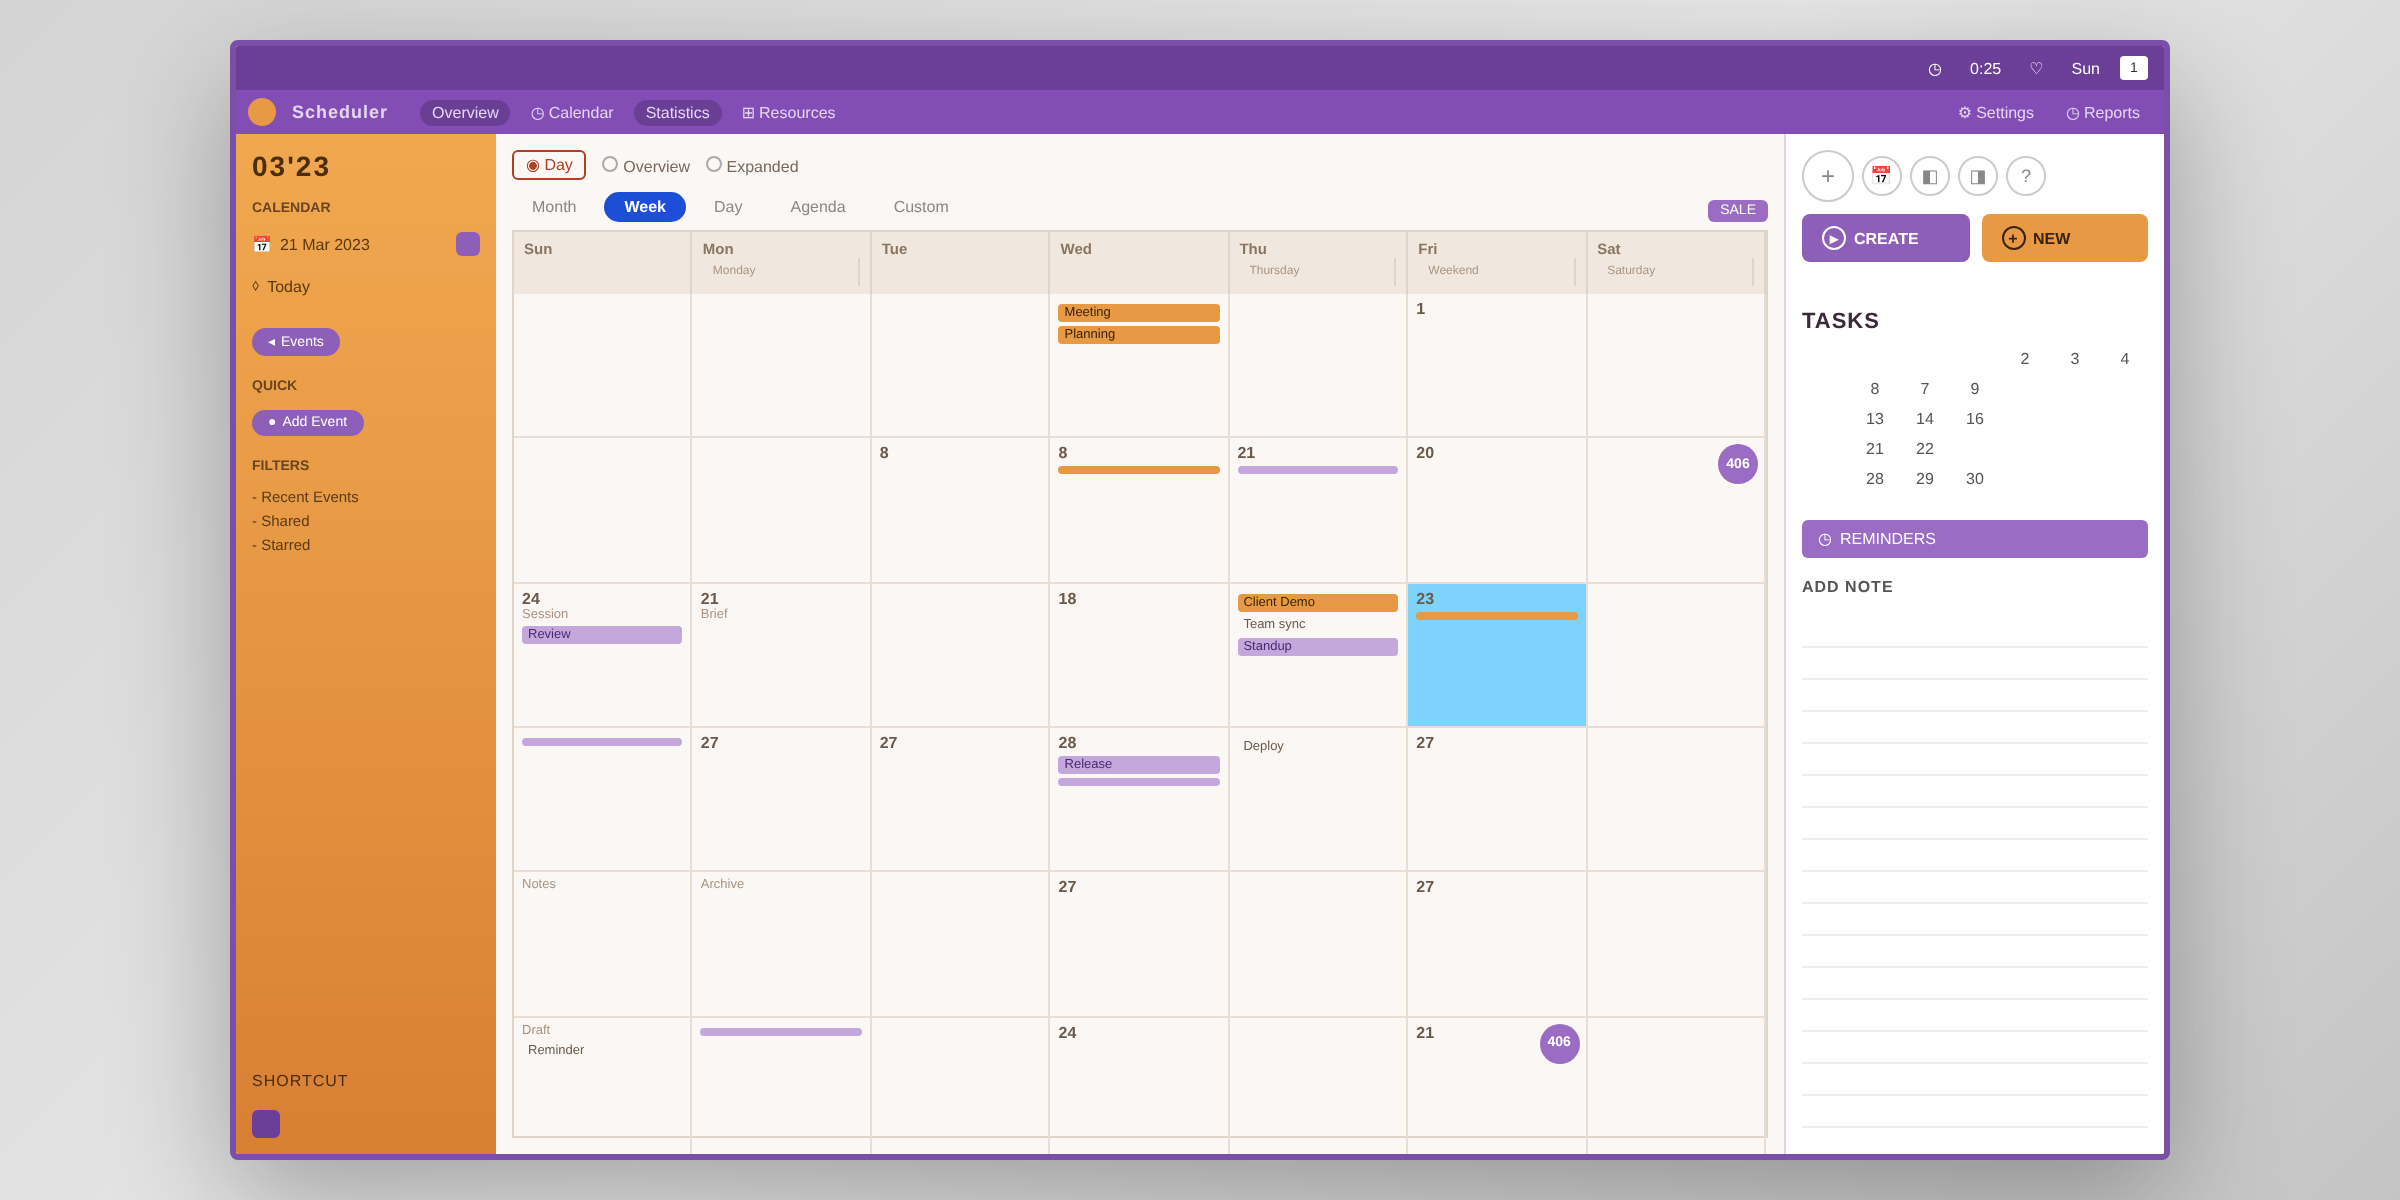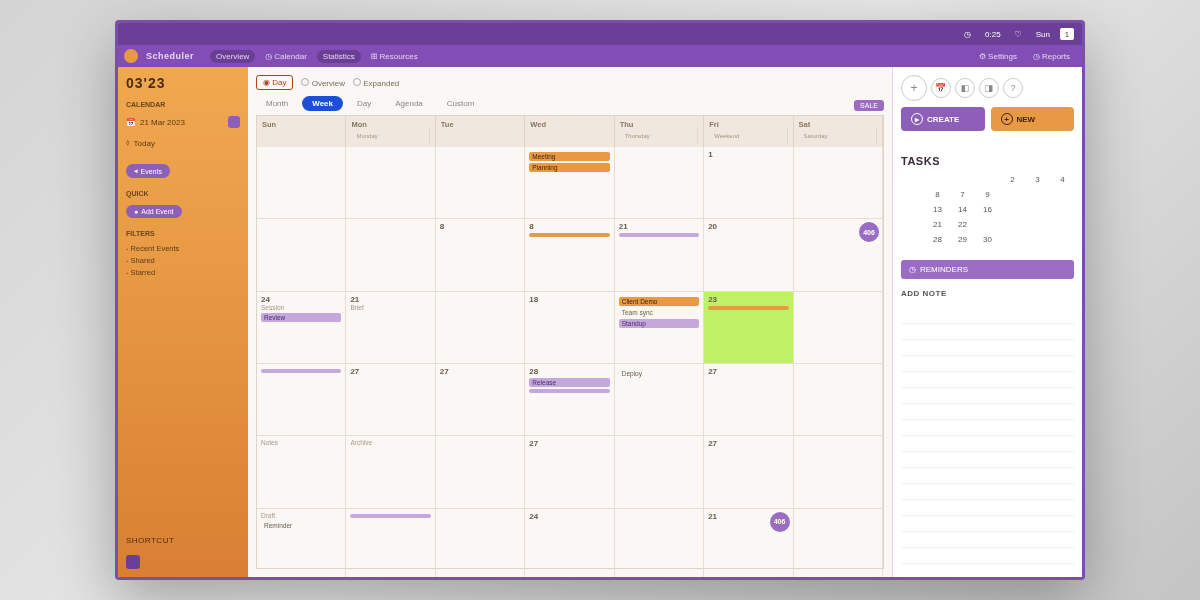--- a/index.html
+++ b/index.html
@@ -40,21 +40,21 @@
 .cal-body{display:grid;grid-template-columns:repeat(7,1fr);grid-template-rows:repeat(6,1fr);height:calc(100% - 18px)}
 .cell{border-right:1px solid #e8ddd2;border-bottom:1px solid #e8ddd2;padding:3px 4px;font-size:8px;color:#6a5a4a;position:relative;overflow:hidden}
 .cell .num{font-weight:600}
 .cell .sub{font-size:6.5px;color:#aa9580}
 .ev{font-size:6.5px;padding:1px 3px;margin-top:2px;border-radius:2px;white-space:nowrap;overflow:hidden}
 .ev.or{background:#e89944;color:#3a2410}
 .ev.pu{background:#c4a8dc;color:#4a2870}
 .ev.txt{color:#6a5a4a}
 .ev.bar{height:4px;padding:0}
 .badge{position:absolute;right:3px;top:3px;width:20px;height:20px;background:#9b6cc4;border-radius:50%;color:#fff;font-size:7px;display:flex;align-items:center;justify-content:center;font-weight:700}
-.cell.hl{background:#bef264}
+.cell.hl{background:#7dd3fc}
 .side2{width:190px;background:#fff;border-left:1px solid #e0d4e0;padding:8px;display:flex;flex-direction:column;gap:6px}
 .s2-top{display:flex;gap:4px;align-items:center}
 .s2-circ{width:26px;height:26px;border:1px solid #ccc;border-radius:50%;display:flex;align-items:center;justify-content:center;font-size:12px;color:#888}
 .s2-circ.sm{width:20px;height:20px;font-size:9px}
 .s2-btns{display:flex;gap:6px}
 .s2-pill{flex:1;padding:6px 10px;border-radius:4px;font-size:8px;font-weight:600;display:flex;align-items:center;gap:4px}
 .s2-pill.pu{background:#8e5fb8;color:#fff}
 .s2-pill.or{background:#e89944;color:#3a2410}
 .s2-pill .ic{width:12px;height:12px;border-radius:50%;border:1.5px solid currentColor;display:flex;align-items:center;justify-content:center;font-size:8px}
 .s2-title{font-size:11px;font-weight:800;color:#3a2a3a;letter-spacing:.5px;margin-top:18px}

